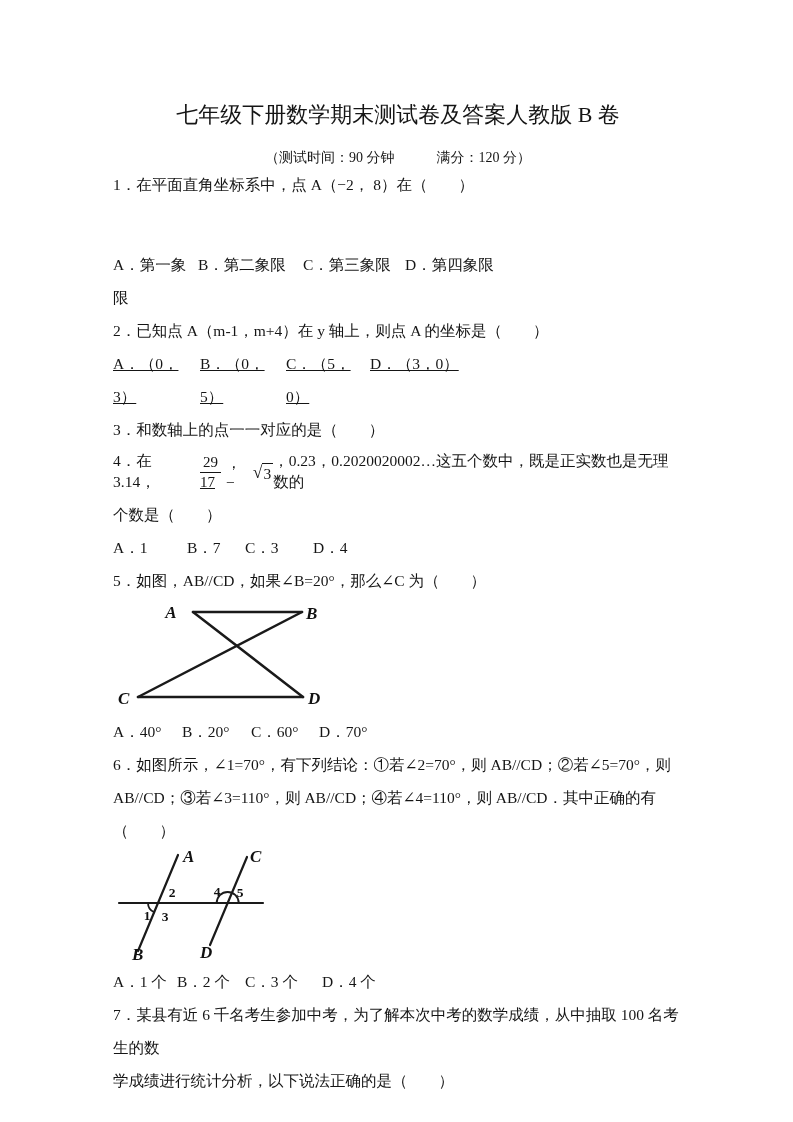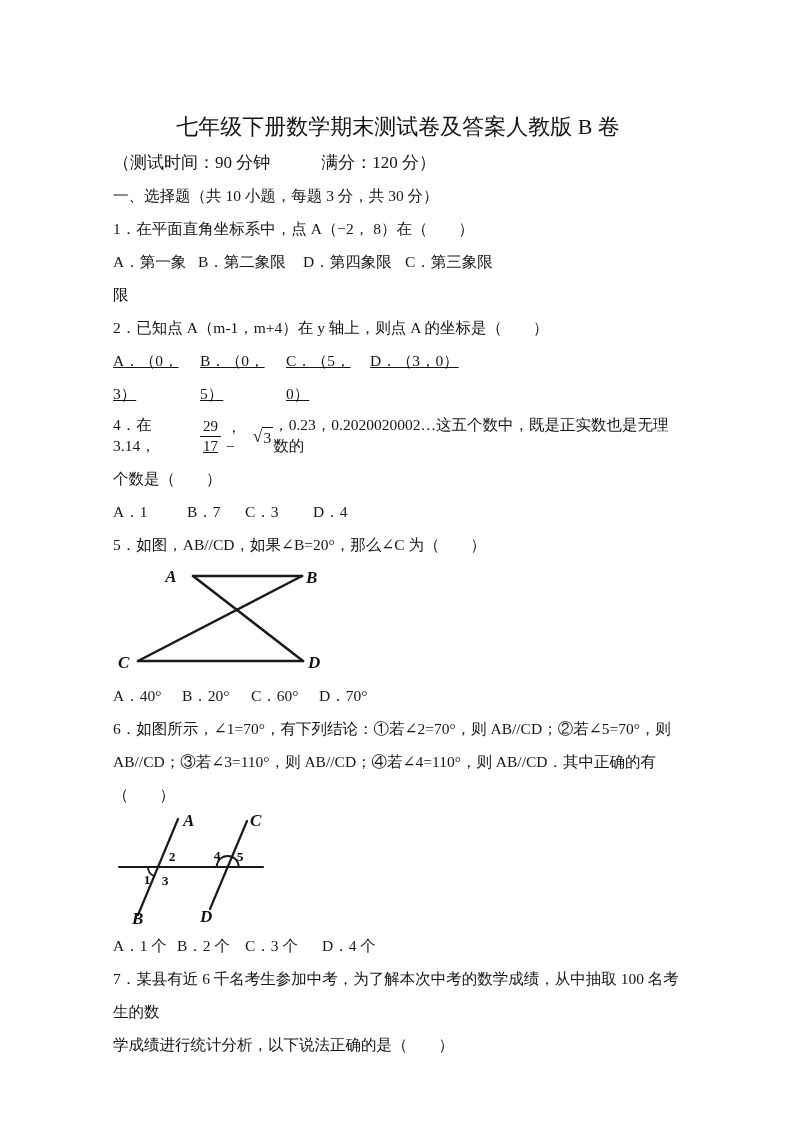--- a/index.html
+++ b/index.html
@@ -1,65 +1,65 @@
 <!DOCTYPE html>
 <html><head>
 <meta charset="utf-8">
 <style>
   html,body{margin:0;padding:0;background:#ffffff;}
   .page{
     width:793px;height:1122px;margin:0 auto;background:#ffffff;
     font-family:"Liberation Serif","DejaVu Serif",serif;
     color:#151515;position:relative;overflow:hidden;
   }
-  .content{padding:12px 110px 0 113px;}
+  .content{padding:0 110px 0 113px;}
   .title{padding-top:101px;text-align:center;font-size:22px;line-height:28px;white-space:pre-wrap;}
-  .subtitle{margin-top:12px;text-align:left;font-size:17px;line-height:20px;white-space:pre-wrap;}
+  .subtitle{margin-top:19px;text-align:center;font-size:14px;line-height:20px;white-space:pre-wrap;}
   .section-heading{margin-top:6px;}
   .tline{font-size:15.5px;line-height:33px;white-space:pre-wrap;}
   .opt-row{display:grid;font-size:15.5px;line-height:33px;white-space:pre-wrap;}
   .qline-math{display:flex;align-items:center;height:52px;font-size:15.5px;white-space:pre-wrap;}
-  .frac{display:inline-flex;flex-direction:column;align-items:center;font-size:15px;line-height:17px;margin:4px 5px;}
+  .frac{display:inline-flex;flex-direction:column;font-size:15px;line-height:17px;margin:4px 5px;}
   .frac .num{border-bottom:1.4px solid #151515;padding:0 3px 1px 3px;}
   .frac .den{padding-top:1px;text-decoration:underline;}
   .sqrt-wrap{display:inline-flex;align-items:flex-start;}
   .sqrt-sign{font-size:17px;line-height:19px;}
   .radicand{border-top:1.4px solid #151515;padding:1px 2px 0 1px;font-size:15.5px;line-height:17px;}
   .figure{position:relative;}
   .fig5{height:118px;margin-left:-5px;}
   .fig6{height:118px;margin-left:-3px;}
   svg text.vertex{font-style:italic;font-weight:bold;font-size:17px;font-family:"Liberation Serif","DejaVu Serif",serif;fill:#111;}
   svg text.anglenum{font-weight:bold;font-size:13.5px;font-family:"Liberation Serif","DejaVu Serif",serif;fill:#111;}
 </style>
 </head>
 <body>
 
 <div class="page">
   <div class="content">
 
     <div class="title">七年级下册数学期末测试卷及答案人教版 B 卷</div>
     <div class="subtitle">（测试时间：90 分钟　　　满分：120 分）</div>
-    <div class="tline section-heading">一、选择题（共 10 小题，每题 3 分，共 30 分）</div>
 
     <div class="tline">1．在平面直角坐标系中，点 A（−2， 8）在（　　）</div>
-    <div class="opt-row" style="grid-template-columns:85px 105px 102px auto;">
+    <div class="opt-row" style="grid-template-columns:85px 105px 102px auto;margin-top:47px;">
       <span>A．第一象限</span>
       <span>B．第二象限</span>
+      <span>C．第三象限</span>
       <span>D．第四象限</span>
-      <span>C．第三象限</span>
     </div>
 
     <div class="tline">2．已知点 A（m-1，m+4）在 y 轴上，则点 A 的坐标是（　　）</div>
     <div class="opt-row" style="grid-template-columns:87px 86px 84px auto;text-decoration:underline;">
       <span>A．（0，3）</span>
       <span>B．（0，5）</span>
       <span>C．（5，0）</span>
       <span>D．（3，0）</span>
     </div>
 
+    <div class="tline">3．和数轴上的点一一对应的是（　　）</div>
 
     <div class="qline-math">
       <span>4．在 3.14，</span>
       <span class="frac">
         <span class="num">29</span>
         <span class="den">17</span>
       </span>
       <span>， −</span>
       <span class="sqrt-wrap">
         <span class="sqrt-sign">√</span>

